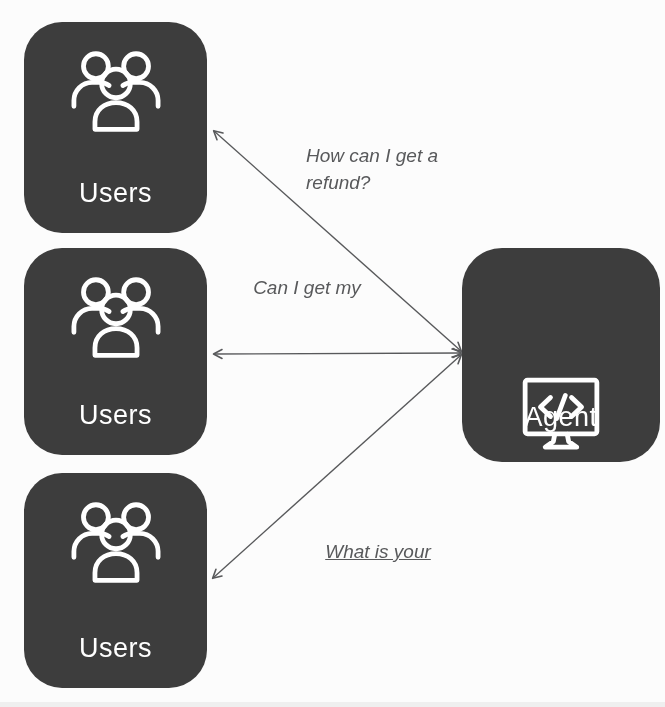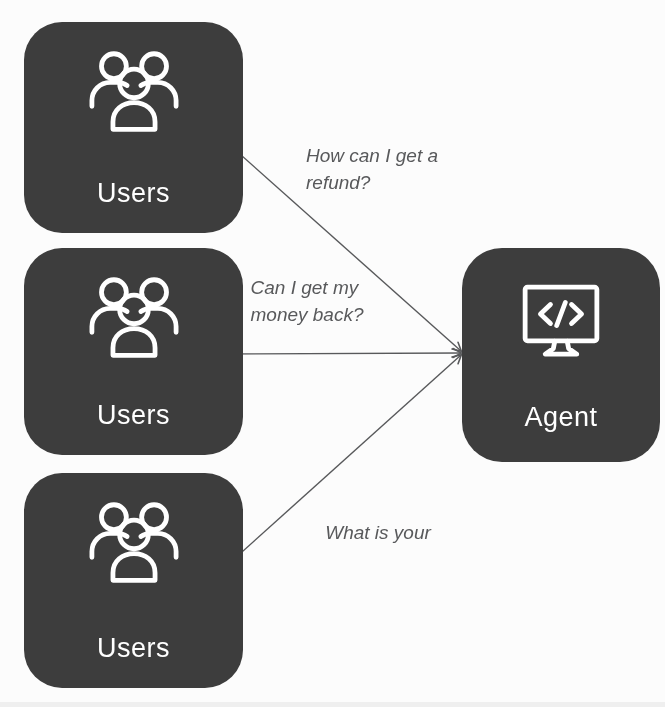--- a/index.html
+++ b/index.html
@@ -29,47 +29,48 @@
     box-sizing: border-box;
   }
   .node .icon-wrap { line-height: 0; }
   .node .node-label {
     position: absolute;
     color: #ffffff;
     font-size: 27px;
     letter-spacing: 0.5px;
     white-space: nowrap;
   }
-  .node-users { left: 24px; width: 219px; height: 211px; }
+  .node-users { left: 24px; width: 183px; height: 211px; }
   #node-users-1 { top: 22px; }
   #node-users-2 { top: 248px; height: 207px; }
   #node-users-3 { top: 473px; height: 215px; }
   .node-users .icon-wrap { margin-top: 26px; }
   .node-users .node-label { bottom: 24px; }
   #node-agent {
     left: 462px; top: 248px;
     width: 198px; height: 214px;
     border-radius: 40px;
+    justify-content: flex-end;
   }
   #node-agent .icon-wrap { margin-top: 33px; }
   #node-agent .node-label { bottom: 29px; }
   .edge-label {
     position: absolute;
     transform: translateX(-50%);
     color: #58595b;
     font-size: 19px;
     font-style: italic;
     line-height: 27px;
     text-align: left;
     white-space: nowrap;
   }
   .edge-label span { display: block; }
   #edge-label-1 { left: 372px; top: 142px; }
   #edge-label-2 { left: 307px; top: 274px; }
-  #edge-label-3 { left: 378px; top: 519px; }
+  #edge-label-3 { left: 378px; top: 538px; text-decoration: underline; }
   .bottom-strip {
     position: absolute;
     left: 0; bottom: 0;
     width: 665px; height: 5px;
     background: #efefef;
   }
 </style>
 </head>
 <body>
 
@@ -140,20 +141,19 @@
     </div>
     <div class="node-label">Agent</div>
   </div>
 
   <div class="edge-label" id="edge-label-1">
     <span>How can I get a</span>
     <span>refund?</span>
   </div>
   <div class="edge-label" id="edge-label-2">
     <span>Can I get my</span>
-    <span>money back?</span>
   </div>
   <div class="edge-label" id="edge-label-3">
     <span>What is your</span>
   </div>
 
   <div class="bottom-strip"></div>
 </div>
 
 </body></html>

